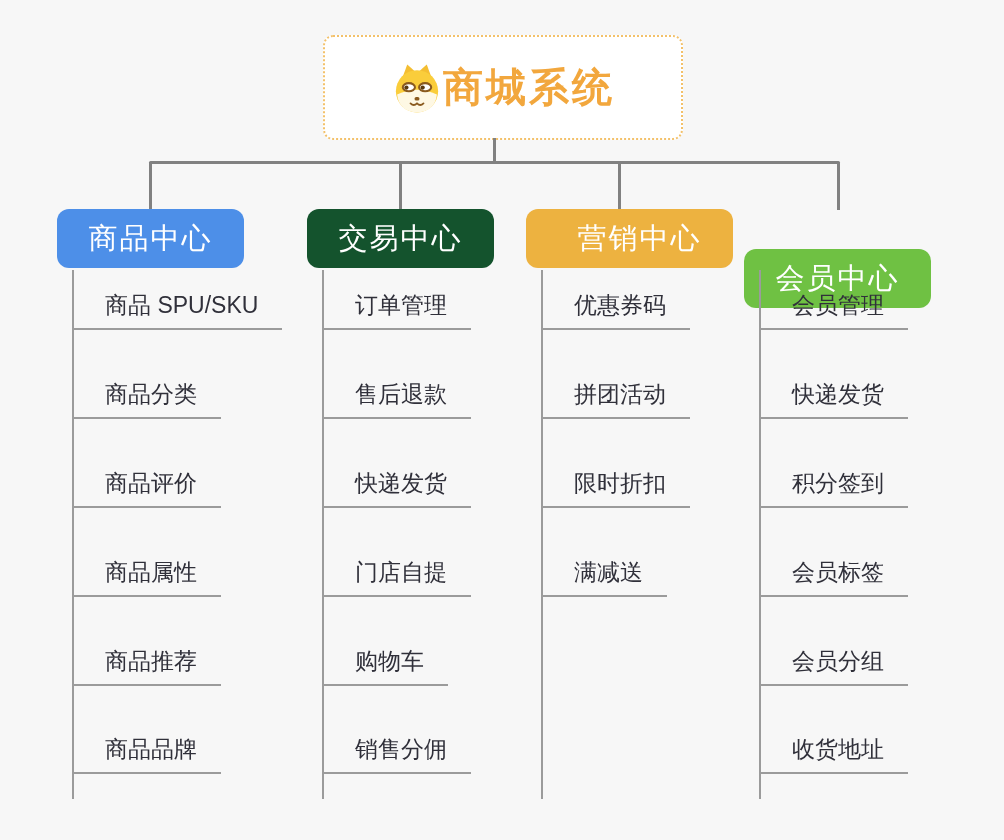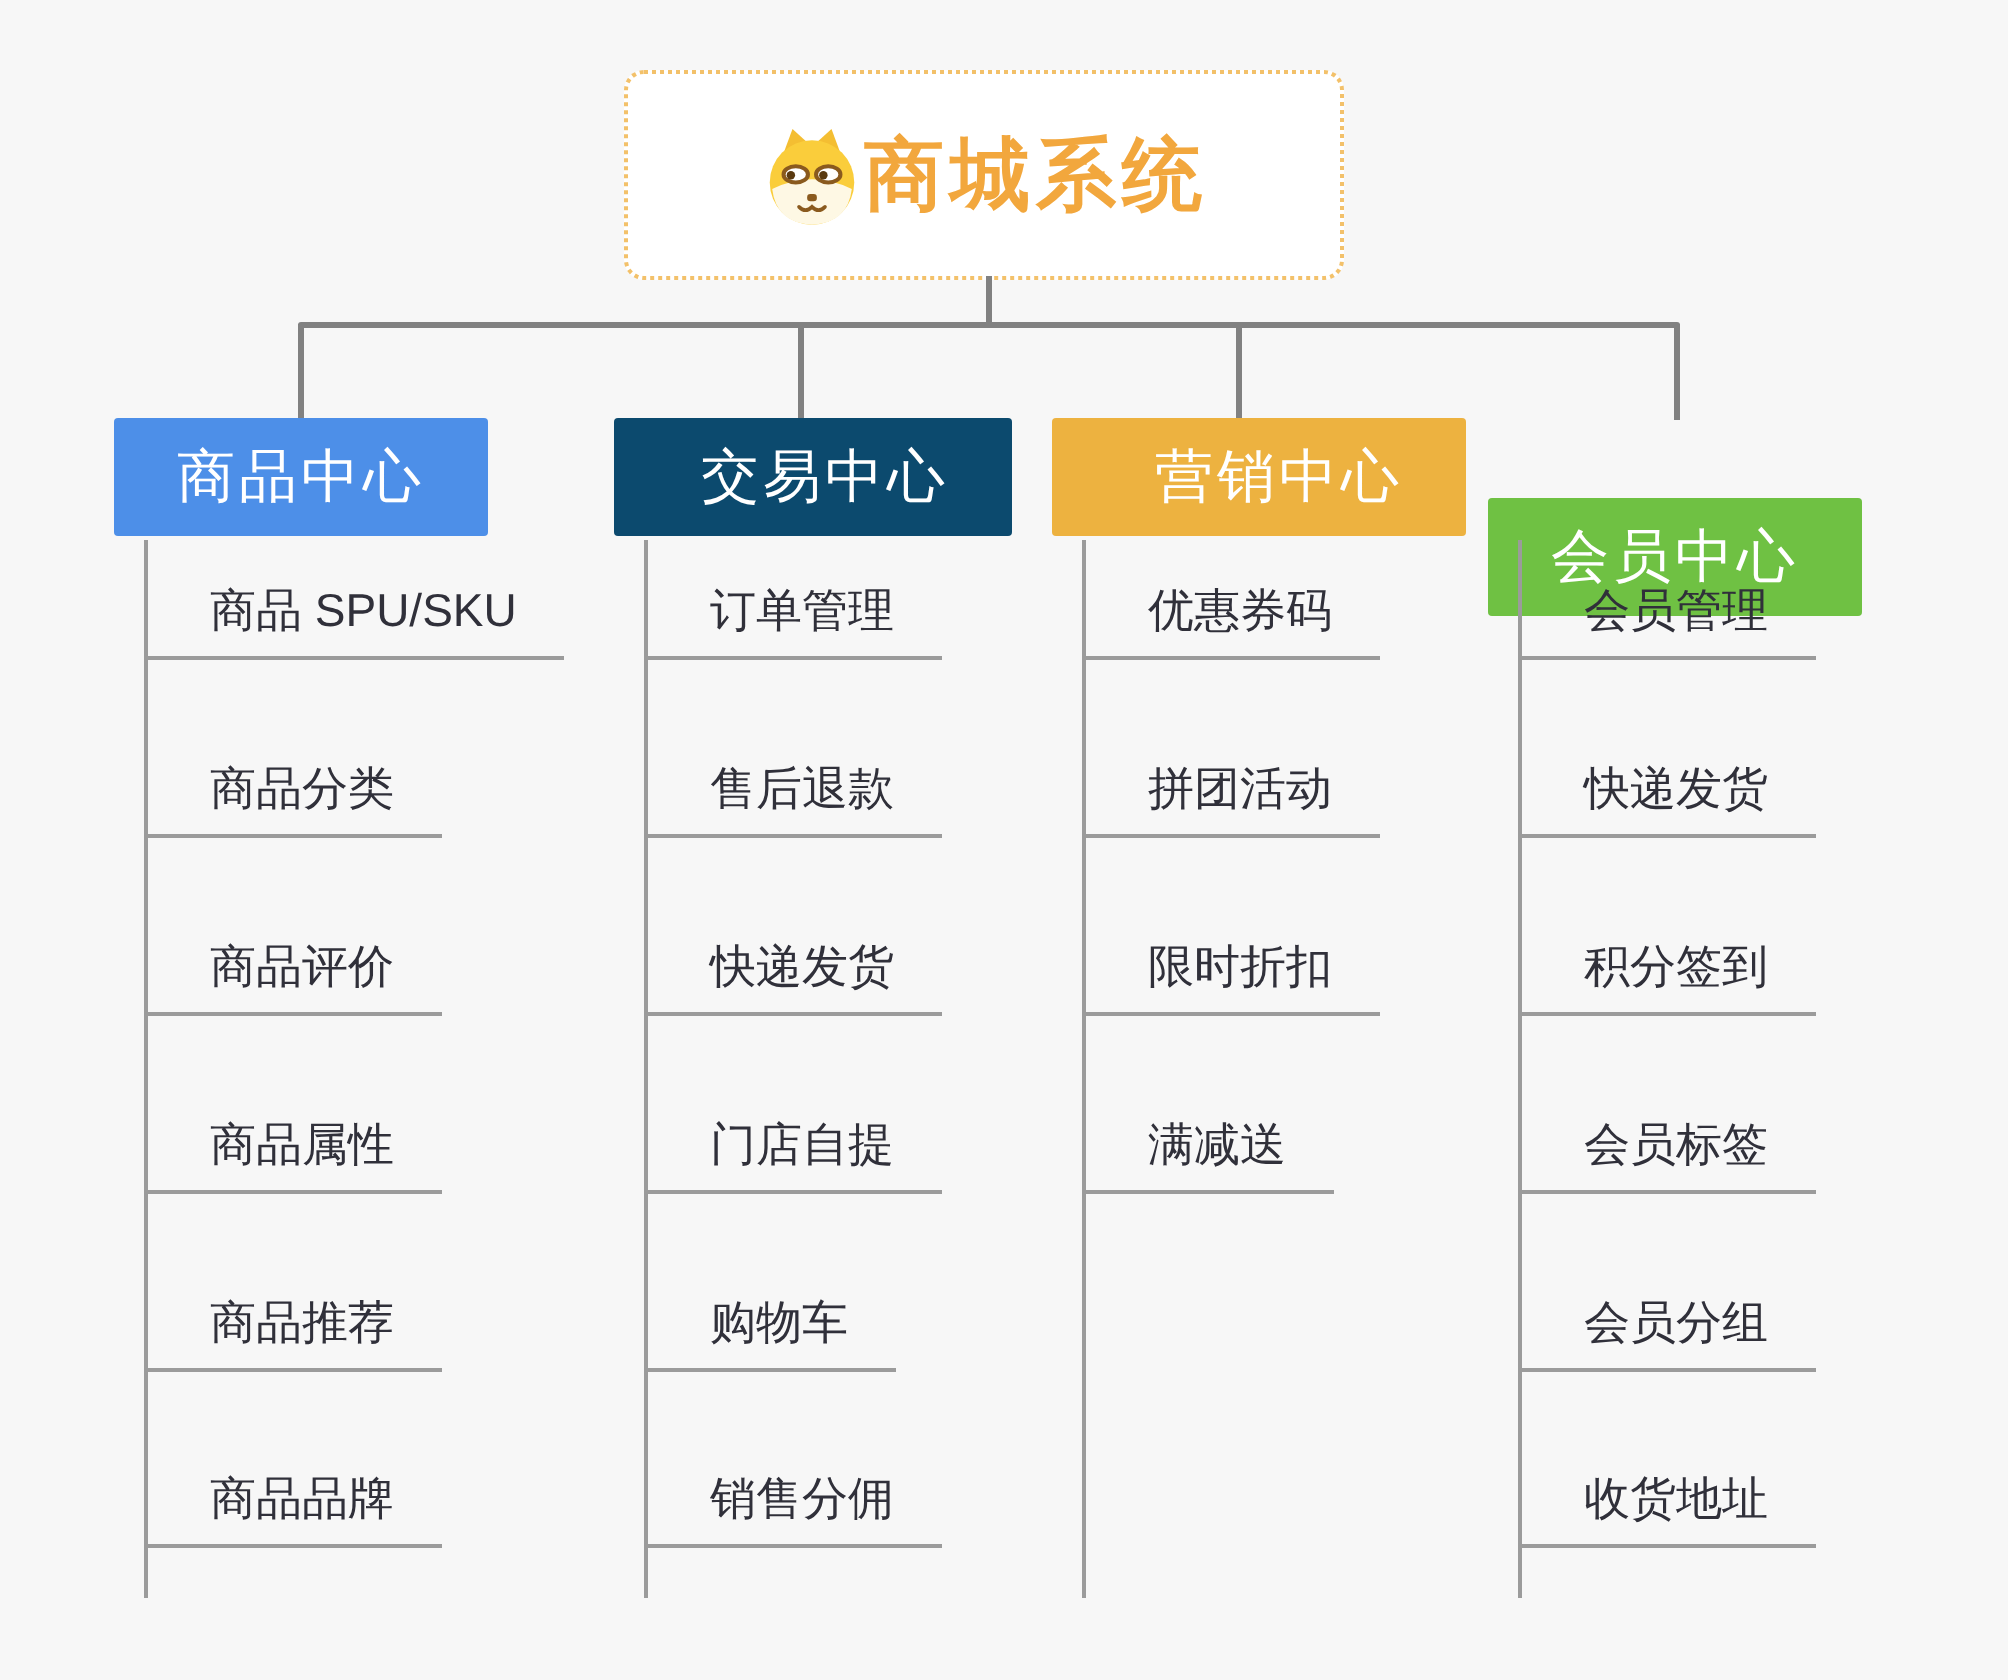--- a/index.html
+++ b/index.html
@@ -9,21 +9,21 @@
     font-family: "Liberation Sans", "DejaVu Sans", sans-serif;
   }
   .canvas {
     position: relative;
     width: 1004px; height: 840px;
     background: #F7F7F7;
   }
   
   .root-node {
     position: absolute;
-    left: 312px; top: 35px;
+    left: 323px; top: 35px;
     width: 360px; height: 105px;
     background: #FFFFFF;
     border: 2px dotted #F3C16A;
     border-radius: 10px;
     box-sizing: border-box;
     display: flex;
     align-items: center;
     justify-content: center;
   }
   .root-title {
@@ -46,21 +46,21 @@
   
   .branch { position: absolute; top: 209px; width: 250px; }
   .branch-1 { left: 57px; }
   .branch-2 { left: 307px; }
   .branch-3 { left: 526px; }
   .branch-4 { left: 744px; }
   .branch-box {
     position: absolute;
     left: 0; top: 0;
     width: 187px; height: 59px;
-    border-radius: 2px;
+    border-radius: 12px;
     display: flex;
     align-items: center;
     justify-content: center;
     font-size: 29px;
     color: #FFFFFF;
     letter-spacing: 2px;
     white-space: nowrap;
   }
   .trunk {
     position: absolute;
@@ -139,21 +139,21 @@
           <span>商品推荐</span>
         </div>
 
         <div class="item">
           <span>商品品牌</span>
         </div>
       </div>
   </div>
 
   <div class="branch branch-2">
-    <div class="branch-box" style="background: #0c4a6e; padding-left: 12px;">交易中心</div>
+    <div class="branch-box" style="background: #14532d;">交易中心</div>
     <div class="trunk"></div>
     <div class="items">
 
         <div class="item">
           <span>订单管理</span>
         </div>
 
         <div class="item">
           <span>售后退款</span>
         </div>

